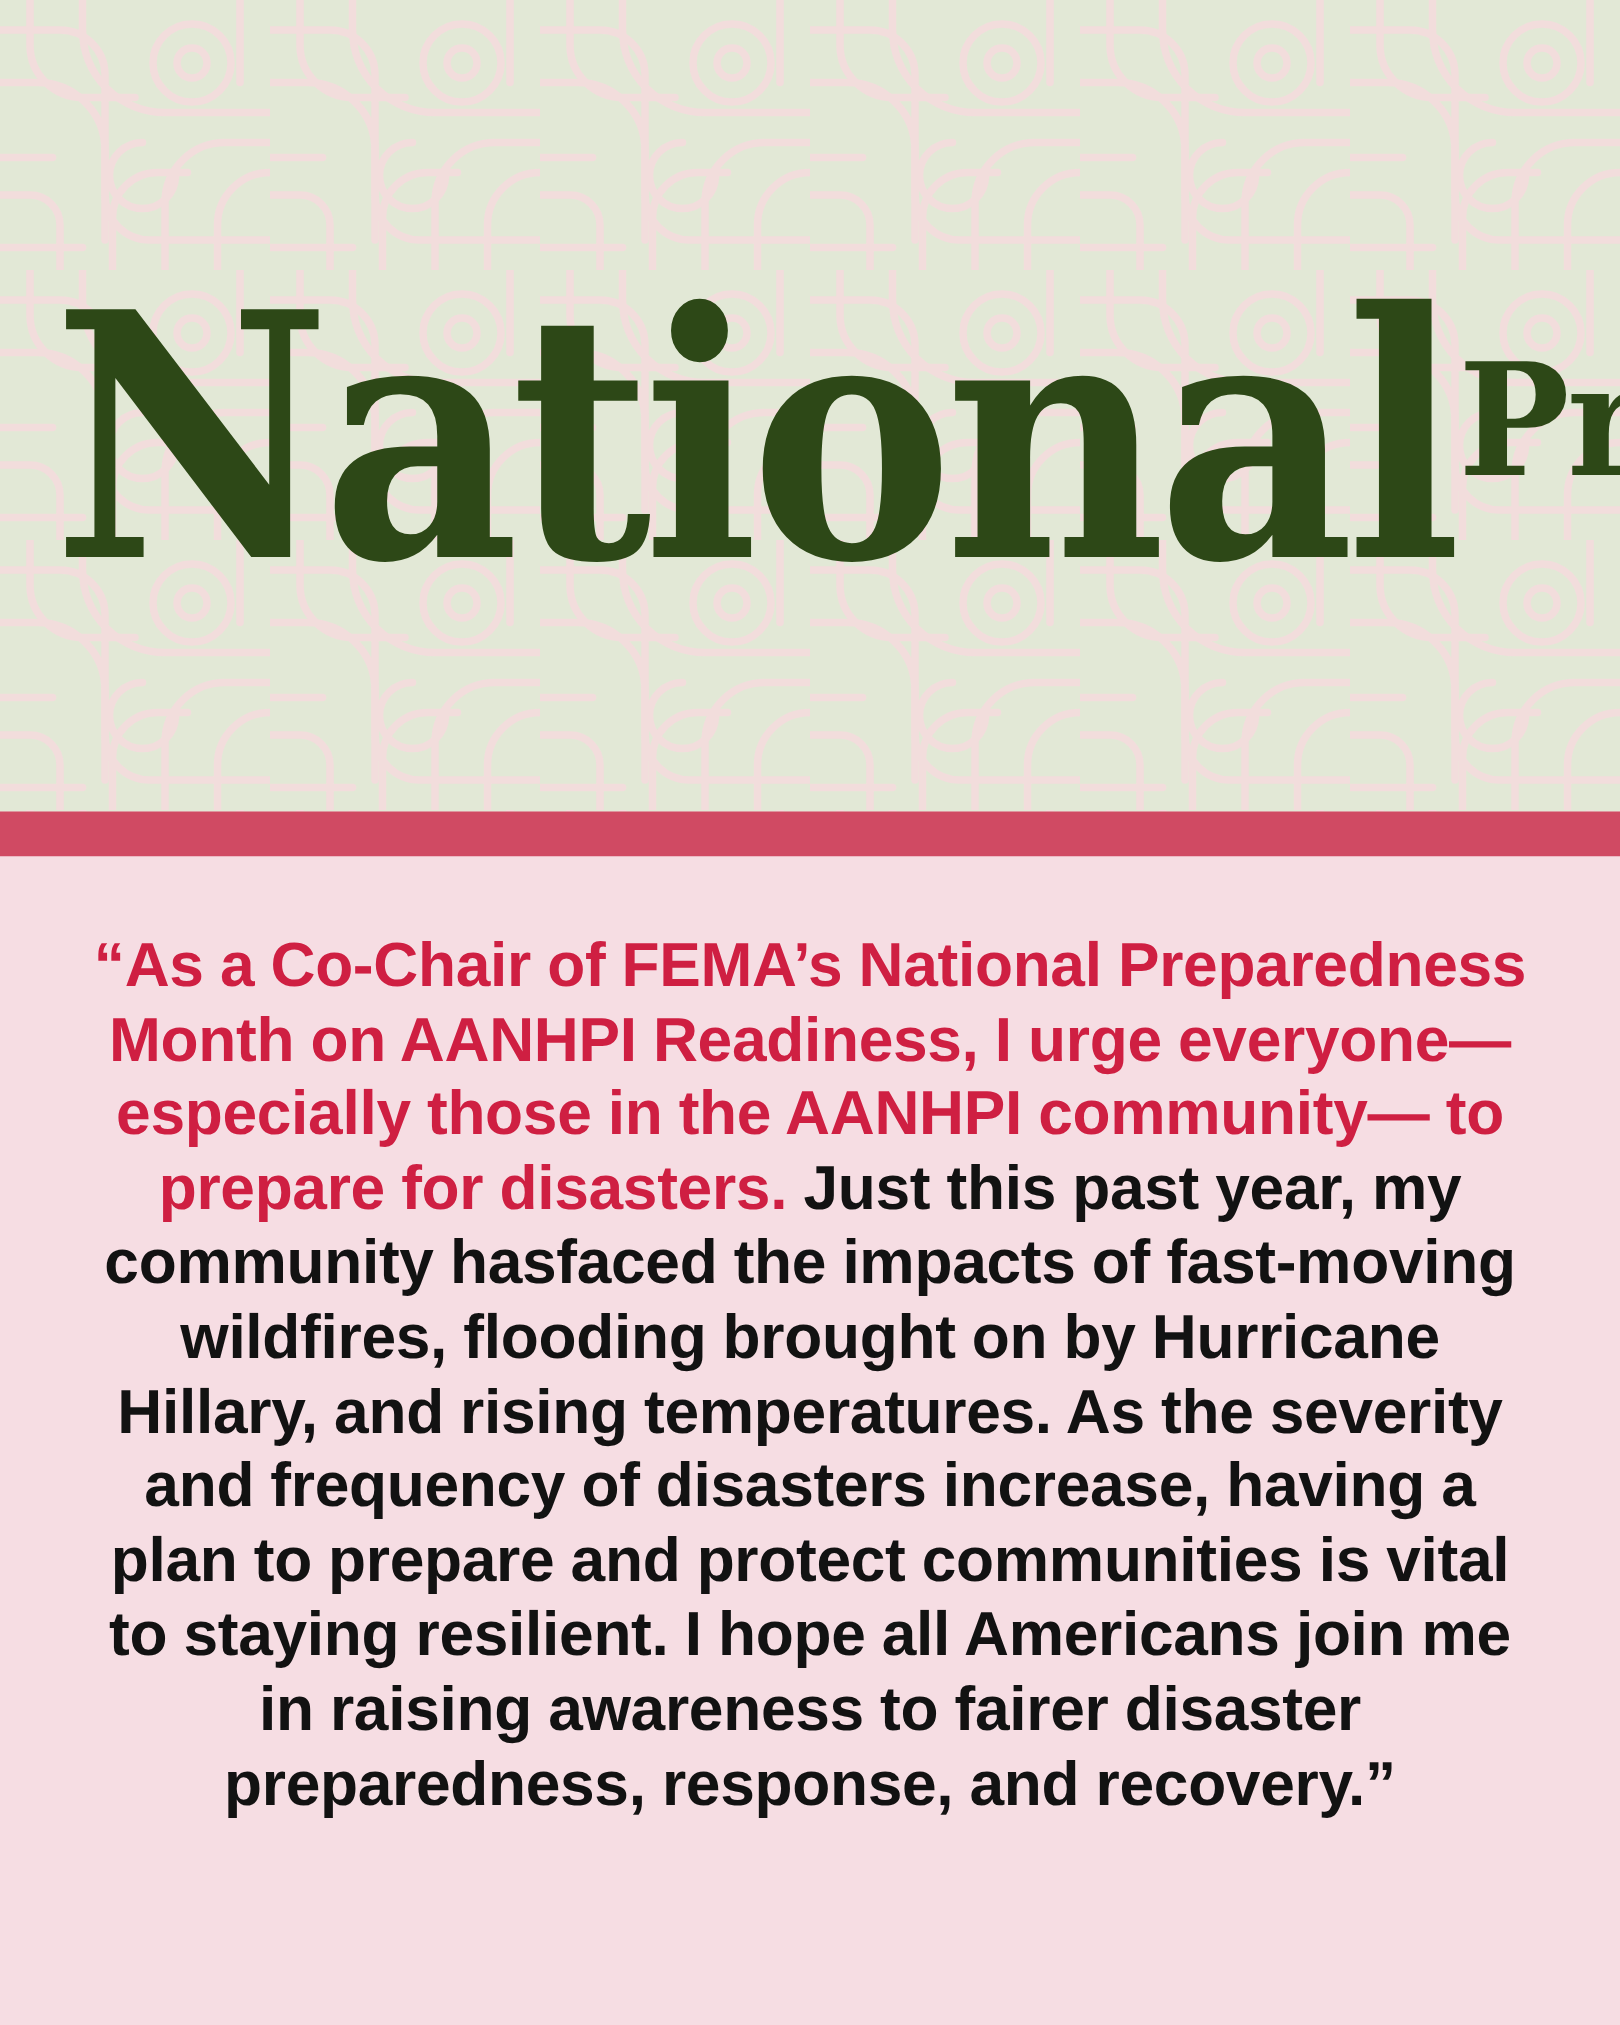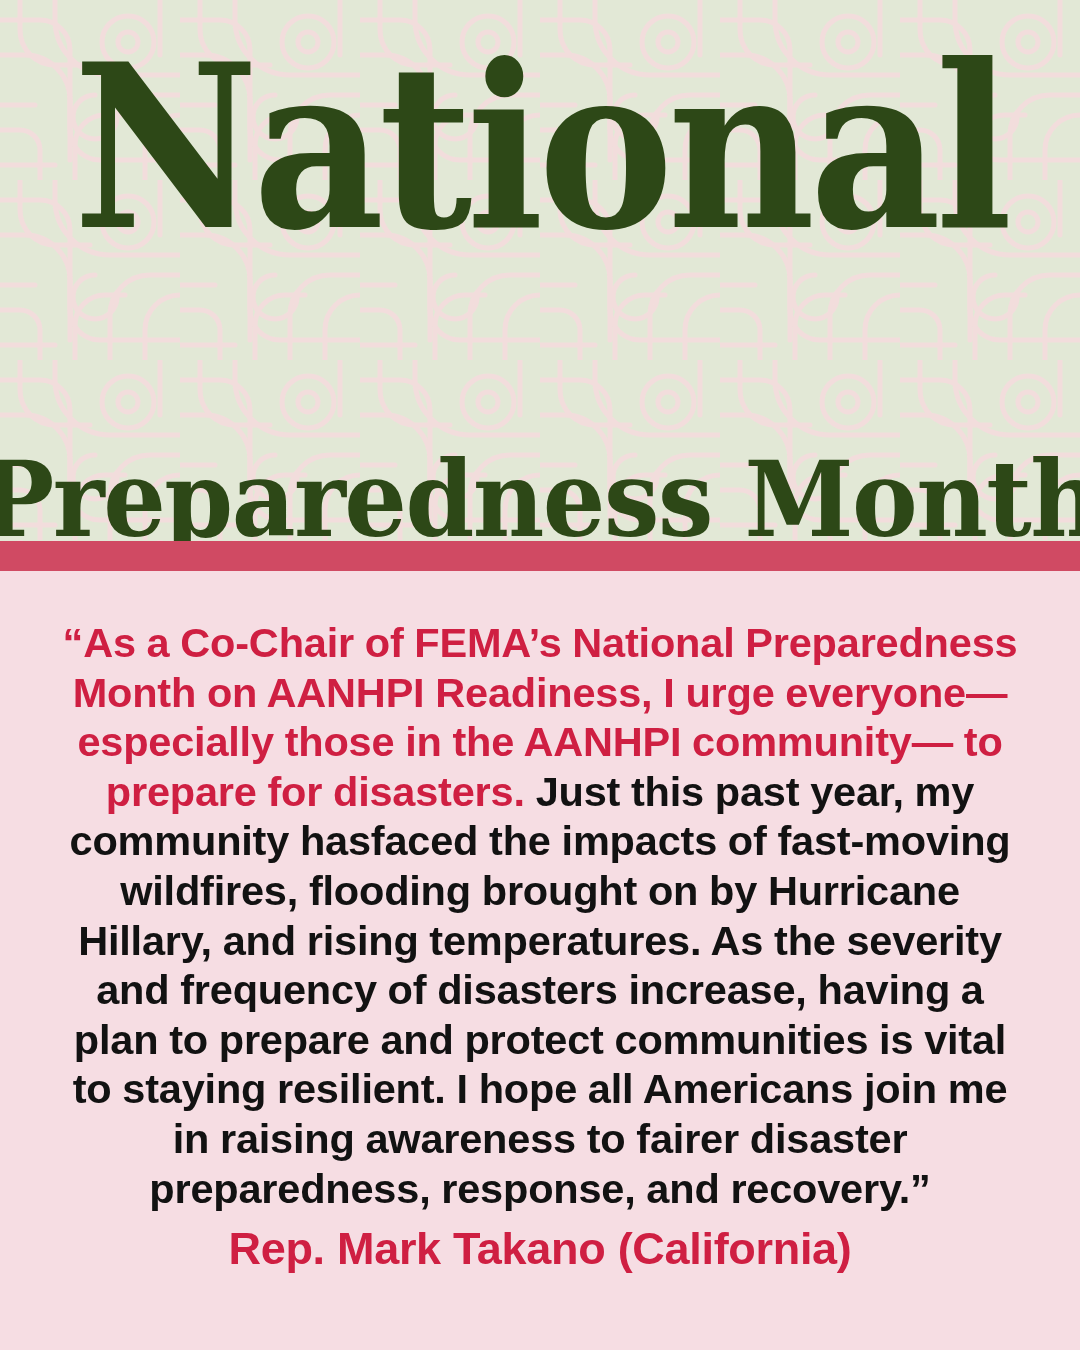--- a/index.html
+++ b/index.html
@@ -33,21 +33,20 @@
   }
   .hero-pattern {
     position: absolute;
     inset: 0;
     opacity: 1;
   }
   .hero-inner {
     position: absolute;
     inset: 0;
     display: flex;
-    flex-direction: column;
     align-items: center;
     justify-content: space-between;
   }
 
   .title-line1 {
     margin: 0;
     padding: 0;
     font-family: "DejaVu Serif", "Liberation Serif", serif;
     font-weight: bold;
     color: #2d4817;
@@ -207,16 +206,15 @@
       <div class="title-line2">Preparedness Month</div>
     </div>
 
   </div>
 
   <div class="divider-bar"></div>
 
   <div class="quote-section">
     <div class="quote-body"><span class="quote-highlight">“As a Co-Chair of FEMA’s National Preparedness Month on AANHPI Readiness, I urge everyone— especially those in the AANHPI community— to prepare for disasters.</span><span> Just this past year, my community hasfaced the impacts of fast-moving wildfires, flooding brought on by Hurricane Hillary, and rising temperatures. As the severity and frequency of disasters increase, having a plan to prepare and protect communities is vital to staying resilient. I hope all Americans join me in raising awareness to fairer disaster preparedness, response, and recovery.”</span></div>
 
-    <div class="attribution">Rep. Mark Takano (California)</div>
   </div>
 
 </div>
 
 </body></html>

